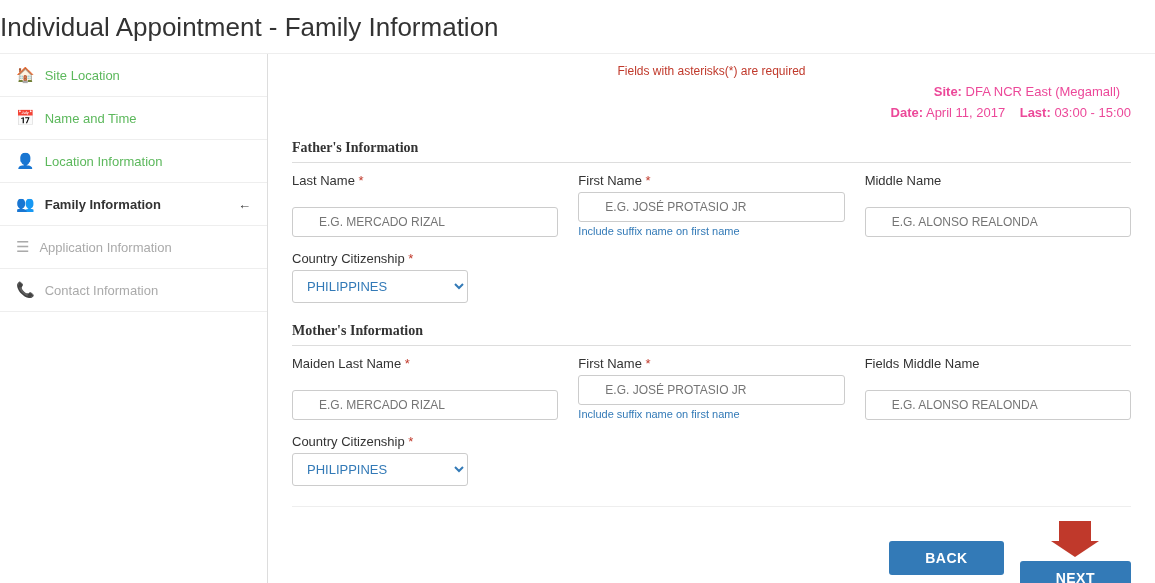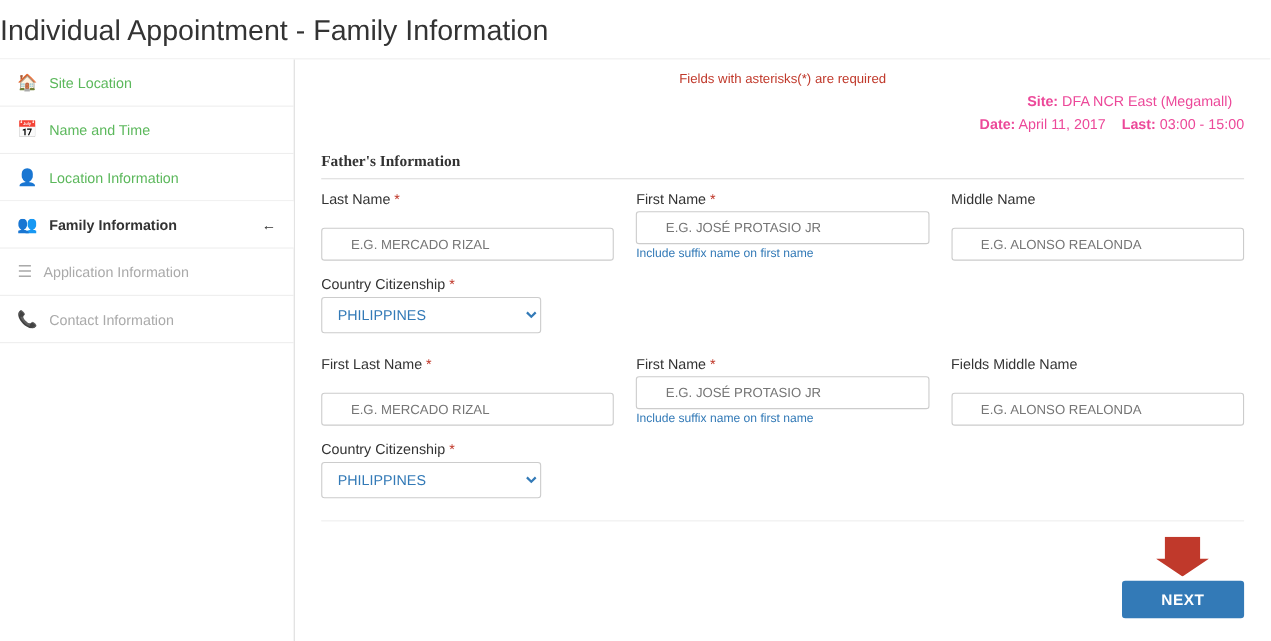--- a/index.html
+++ b/index.html
@@ -137,21 +137,21 @@
       margin-top: 3px;
     }
 
     .form-group select {
       border: 1px solid #ccc;
       border-radius: 3px;
       padding: 7px 10px;
       font-size: 13px;
       color: #337ab7;
       background: #fff;
-      width: 200px;
+      width: 176px;
       cursor: pointer;
     }
 
     .section-block {
       margin-bottom: 20px;
     }
 
     .button-row {
       display: flex;
       justify-content: flex-end;
@@ -280,25 +280,26 @@
             <span>Country Citizenship</span> <span class="required">*</span>
           </label>
           <select>
             <option>PHILIPPINES</option>
           </select>
         </div>
       </div>
     </div>
 
     <div class="section-block">
+      <div class="section-title">Mother's Information</div>
 
       <div class="form-row">
         <div class="form-group">
           <label>
-            <span>First Last Name</span> <span class="required">*</span>
+            <span>Maiden Last Name</span> <span class="required">*</span>
           </label>
           <input type="text" placeholder="E.G. MERCADO RIZAL" style="">
         </div>
         <div class="form-group">
           <label>
             <span>First Name</span> <span class="required">*</span>
           </label>
           <input type="text" placeholder="E.G. JOSÉ PROTASIO JR" style="">
           <span class="hint-text">Include suffix name on first name</span>
         </div>
@@ -314,20 +315,21 @@
             <span>Country Citizenship</span> <span class="required">*</span>
           </label>
           <select>
             <option>PHILIPPINES</option>
           </select>
         </div>
       </div>
     </div>
 
     <div class="button-row">
+      <button class="btn btn-back">BACK</button>
       <div class="red-arrow-container">
         <svg class="red-arrow-svg" width="48" height="36" viewBox="0 0 48 36">
           <polygon points="8,0 40,0 40,20 48,20 24,36 0,20 8,20" fill="#c0392b"></polygon>
         </svg>
         <button class="btn btn-next">NEXT</button>
       </div>
     </div>
   </main>
 </div>
 

